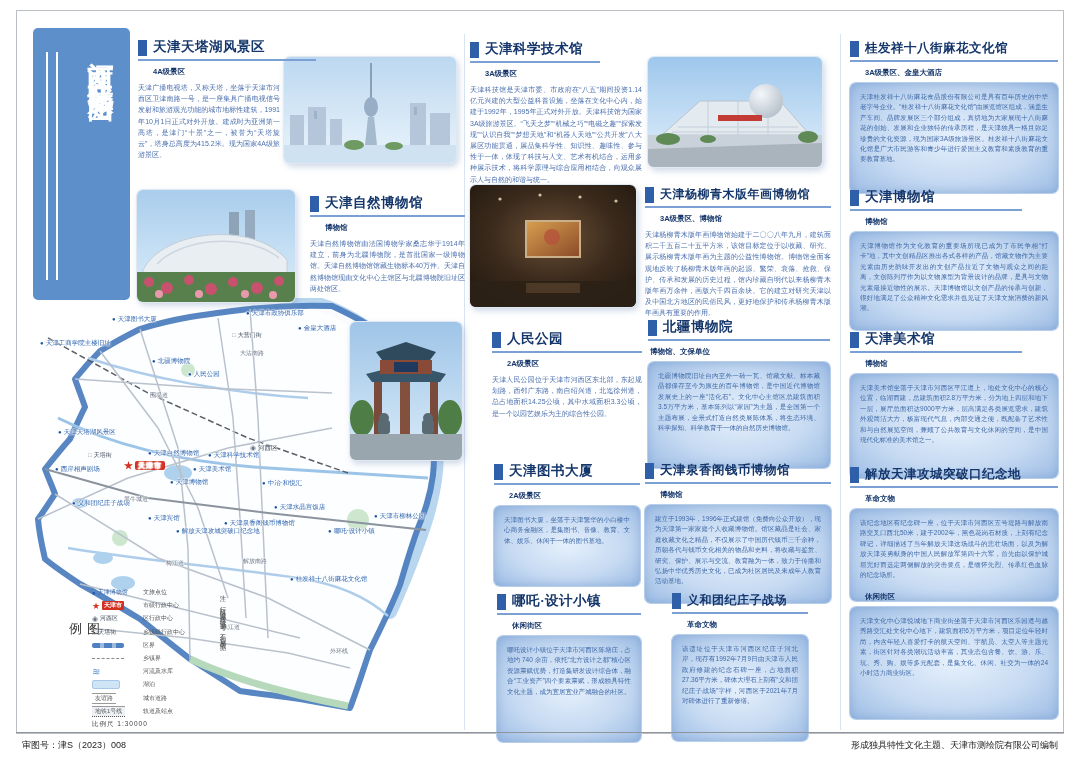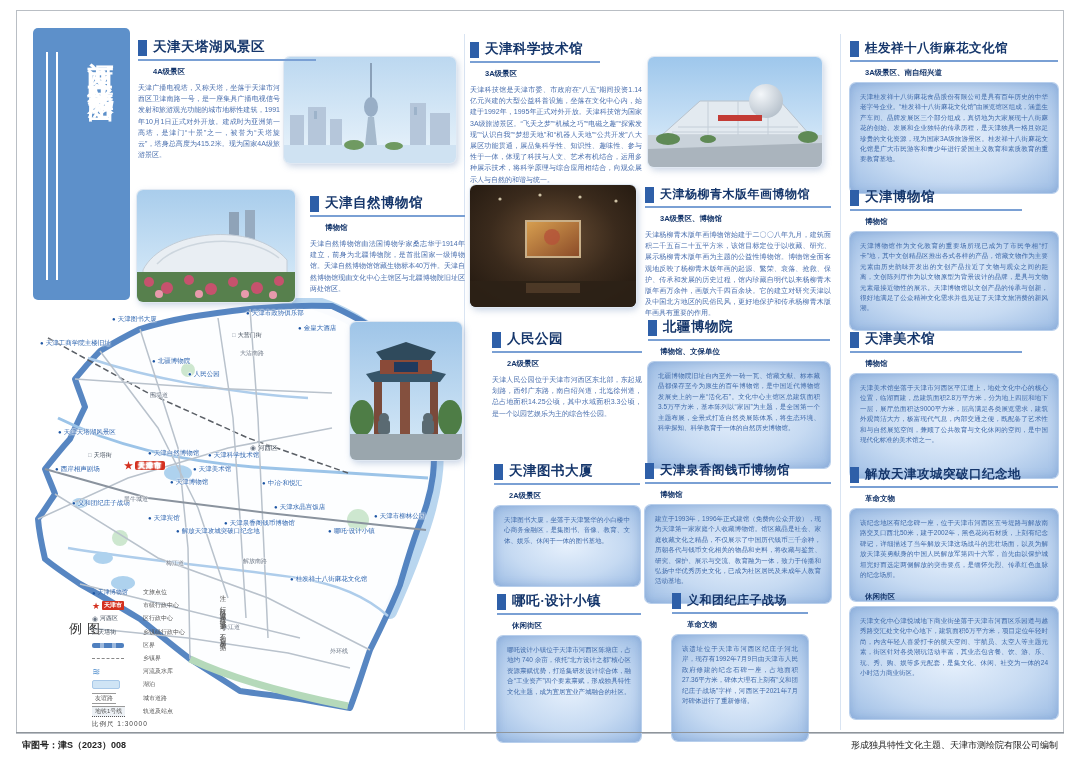--- a/index.html
+++ b/index.html
@@ -77,21 +77,21 @@
   .sym-road1 .lg-sample{border-top:1px solid #999;border-bottom:1px solid #999;color:#555;
      padding:0 3px;background:#fff;}
   .sym-road2 .lg-sample{border-top:1px solid #999;border-bottom:1px dotted #555;color:#555;
      padding:0 3px;background:#eef2f6;}
   .legend-scale{position:absolute;left:36px;top:138px;font-size:6.5px;color:#444;letter-spacing:1px;}
   .legend-note{position:absolute;left:218px;top:590px;writing-mode:vertical-rl;
      font-size:6.5px;color:#555;letter-spacing:2px;}
 
   
   .footer-line{position:absolute;left:16px;right:16px;top:732px;border-top:1px solid #8f959b;}
-  .footer-left{position:absolute;left:22px;top:739px;font-size:9px;color:#222;font-weight:bold;}
+  .footer-left{position:absolute;left:22px;top:739px;font-size:9px;color:#222;}
   .footer-right{position:absolute;right:22px;top:739px;font-size:9px;color:#222;}
 </style>
 </head>
 <body>
 
 <div id="page">
   <div class="frame"></div>
   <div class="vsep" style="left:464px"></div>
   <div class="vsep" style="left:840px"></div>
 
@@ -481,21 +481,21 @@
       </div>
     <div class="sec-sub">3A级景区、博物馆</div>
     <div class="sec-body">天津杨柳青木版年画博物馆始建于二〇〇八年九月，建筑面积二千五百二十五平方米，该馆目标定位于以收藏、研究、展示杨柳青木版年画为主题的公益性博物馆。博物馆全面客观地反映了杨柳青木版年画的起源、繁荣、衰落、抢救、保护、传承和发展的历史过程，馆内珍藏自明代以来杨柳青木版年画万余件，画版六千四百余块。它的建立对研究天津以及中国北方地区的民俗民风，更好地保护和传承杨柳青木版年画具有重要的作用。</div>
   </section>
 
   <section class="sec" style="left:850px;top:40px;width:208px">
     <div class="sec-head">
         <span class="sec-marker"></span>
         <h3 class="sec-title" style="font-size:12.5px">桂发祥十八街麻花文化馆</h3>
       </div>
-    <div class="sec-sub">3A级景区、南自绍兴道</div>
+    <div class="sec-sub">3A级景区、金皇大酒店</div>
     <div class="sec-body panel" style="height:92px">天津桂发祥十八街麻花食品股份有限公司是具有百年历史的中华老字号企业。“桂发祥十八街麻花文化馆”由展览馆区组成，涵盖生产车间、品牌发展区三个部分组成，真切地为大家展现十八街麻花的创始、发展和企业独特的传承历程，是天津独具一格且弥足珍贵的文化资源，现为国家3A级旅游景区。桂发祥十八街麻花文化馆是广大市民游客和青少年进行爱国主义教育和素质教育的重要教育基地。</div>
   </section>
 
   <section class="sec" style="left:850px;top:188px;width:208px">
     <div class="sec-head" style="width:172px">
         <span class="sec-marker"></span>
         <h3 class="sec-title">天津博物馆</h3>
       </div>
     <div class="sec-sub">博物馆</div>
     <div class="sec-body panel" style="height:80px">天津博物馆作为文化教育的重要场所现已成为了市民争相“打卡”地，其中文创精品区推出各式各样的产品，馆藏文物作为主要元素由历史韵味开发出的文创产品拉近了文物与观众之间的距离，文创陈列厅作为以文物原型为背景设计的品牌，是具与文物元素最接近物性的展示。天津博物馆以文创产品的传承与创新，很好地满足了公众精神文化需求并也见证了天津文旅消费的新风潮。</div>
@@ -508,21 +508,21 @@
       </div>
     <div class="sec-sub">2A级景区</div>
     <div class="sec-body">天津人民公园位于天津市河西区东北部，东起规划路，西邻广东路，南自绍兴道，北迄徐州道，总占地面积14.25公顷，其中水域面积3.3公顷，是一个以园艺娱乐为主的综合性公园。</div>
   </section>
 
   <section class="sec" style="left:648px;top:318px;width:182px">
     <div class="sec-head">
         <span class="sec-marker"></span>
         <h3 class="sec-title">北疆博物院</h3>
       </div>
-    <div class="sec-sub" style="margin-left:12px">博物馆、文保单位</div>
+    <div class="sec-sub" style="margin-left:2px">博物馆、文保单位</div>
     <div class="sec-body panel" style="height:88px">北疆博物院旧址自内至外一砖一瓦、馆藏文献、标本藏品都保存至今为原生的百年博物馆，是中国近代博物馆发展史上的一座“活化石”。文化中心主馆区总建筑面积3.5万平方米，基本陈列以“家园”为主题，是全国第一个主题布展，全景式打造自然类展陈体系，将生态环境、科学探知、科学教育于一体的自然历史博物馆。</div>
   </section>
 
   <section class="sec" style="left:850px;top:330px;width:208px">
     <div class="sec-head" style="width:172px">
         <span class="sec-marker"></span>
         <h3 class="sec-title">天津美术馆</h3>
       </div>
     <div class="sec-sub">博物馆</div>
     <div class="sec-body panel" style="height:86px">天津美术馆坐落于天津市河西区平江道上，地处文化中心的核心位置，临湖而建，总建筑面积2.8万平方米，分为地上四层和地下一层，展厅总面积达9000平方米，层高满足各类展览需求，建筑外观简洁大方，极富现代气息，内部交通之便，既配备了艺术性和与自然展览空间，兼顾了公共教育与文化休闲的空间，是中国现代化标准的美术馆之一。</div>

